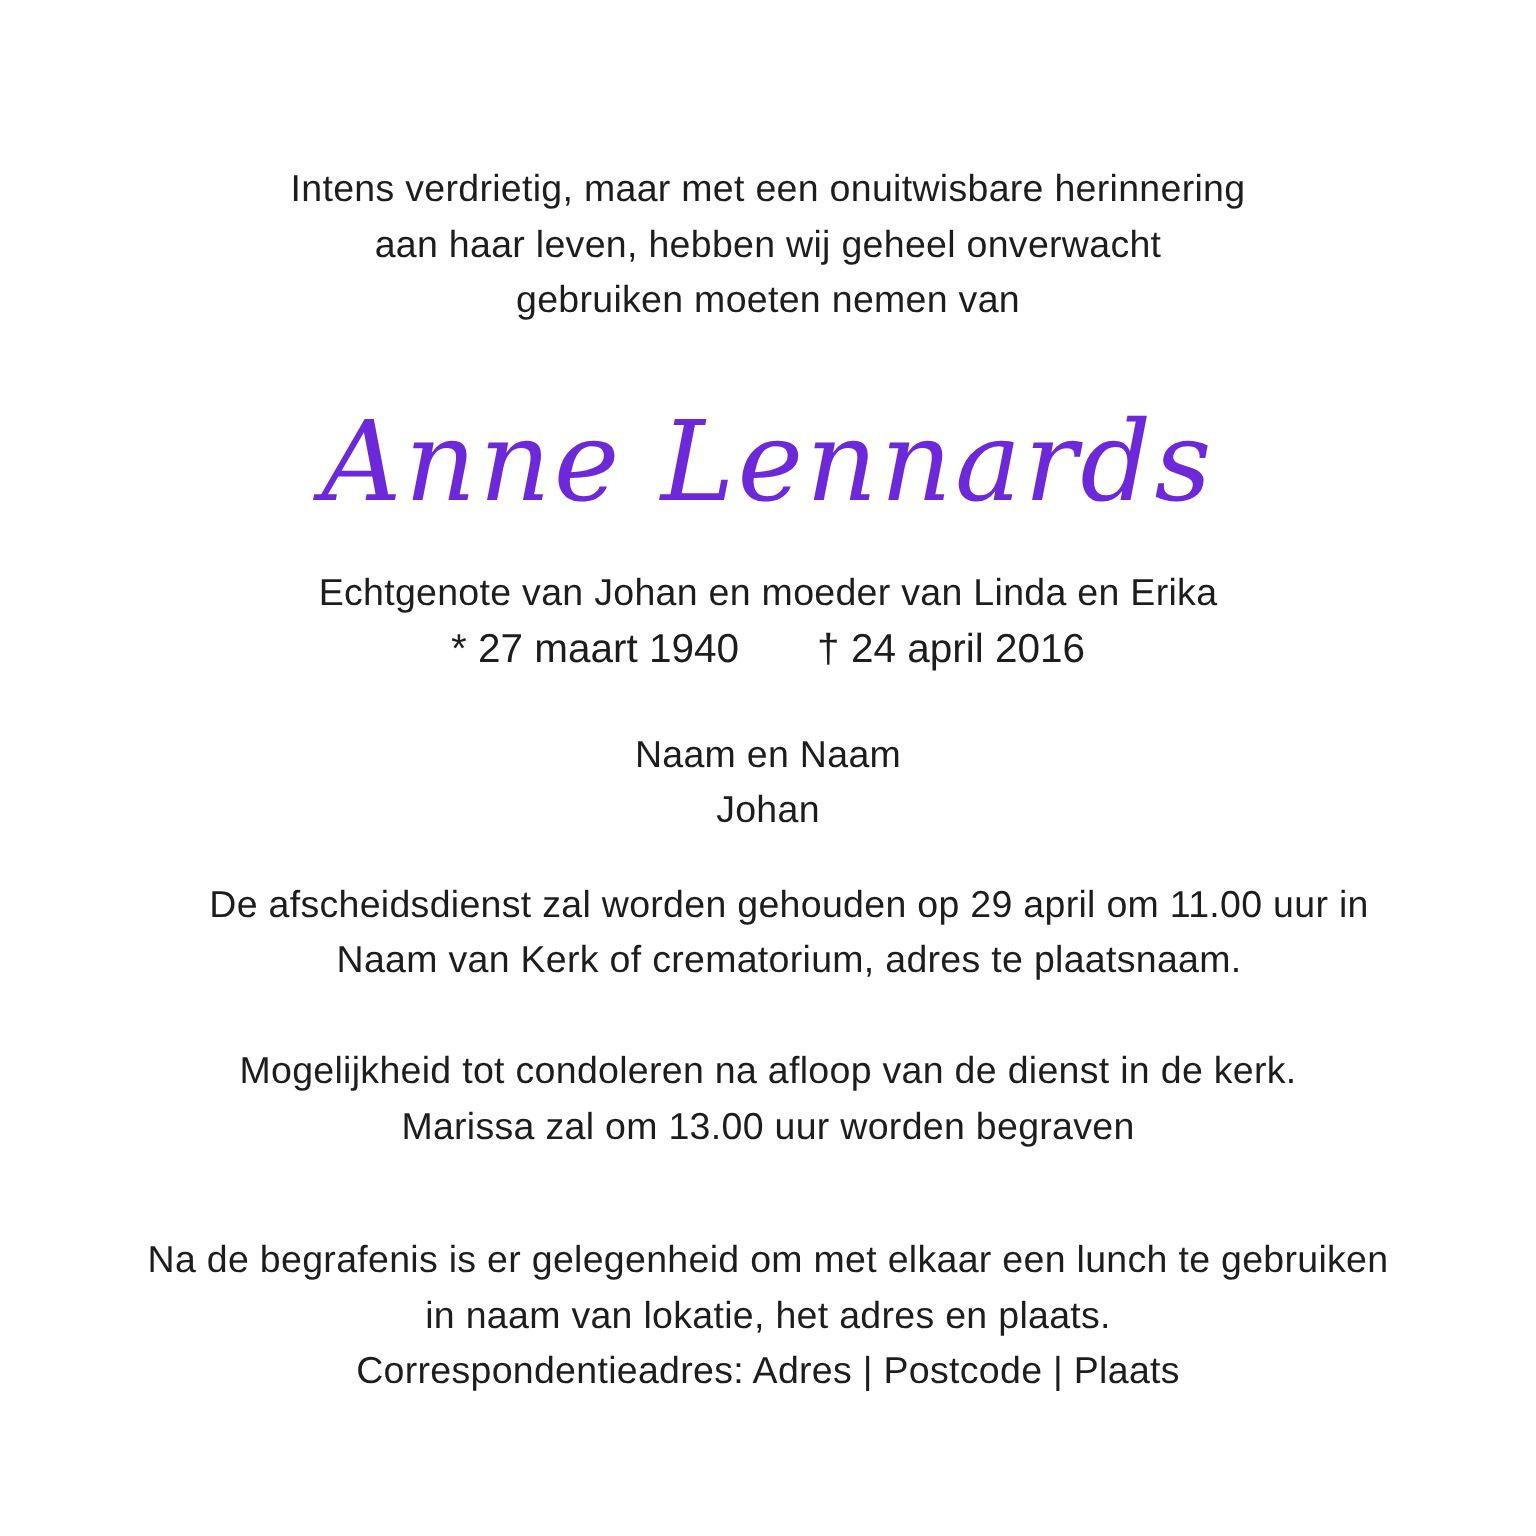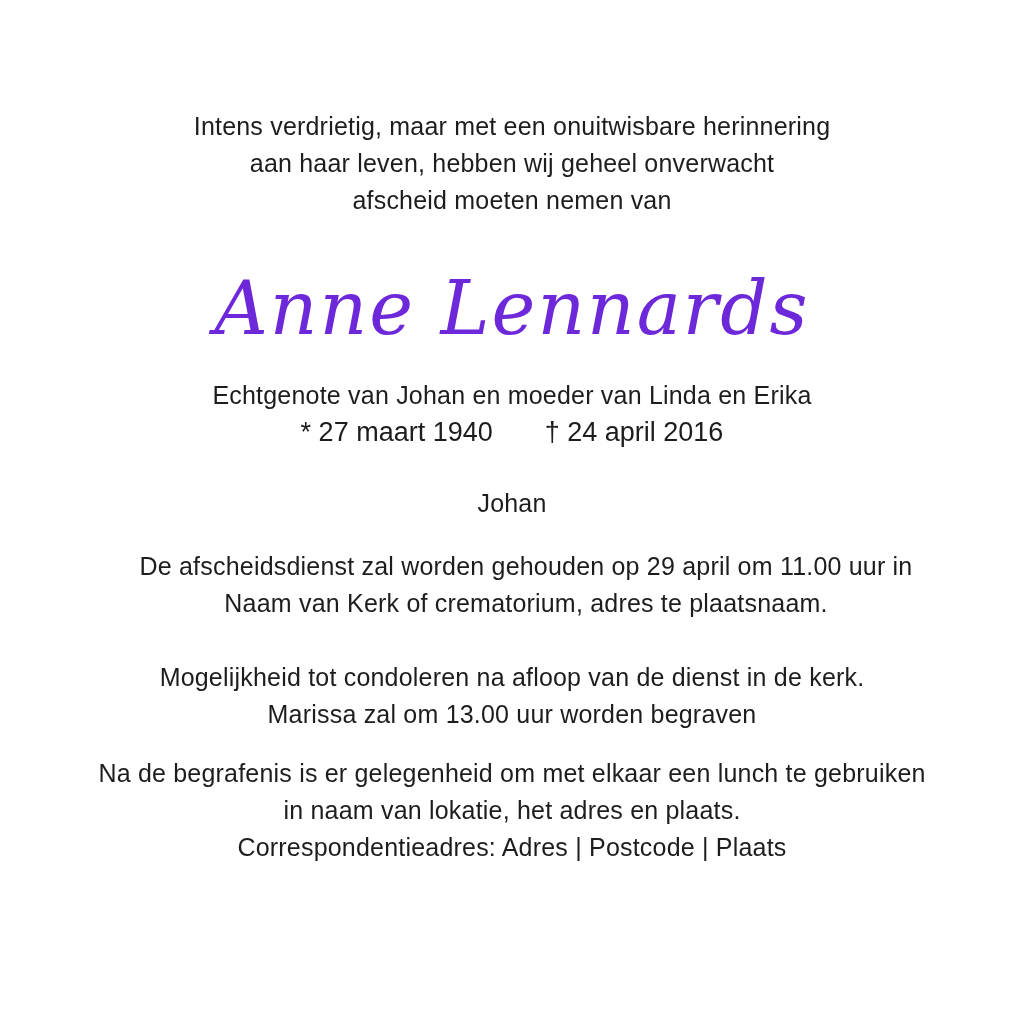--- a/index.html
+++ b/index.html
@@ -41,44 +41,45 @@
   .relation-block { margin-top: 14px; }
   .dates-line {
     font-size: 27px;
     line-height: 36px;
     white-space: nowrap;
   }
   .death-date { margin-left: 52px; }
   .family-block { margin-top: 35px; }
   .service-block { margin-top: 26px; padding-left: 28px; }
   .condolence-block { margin-top: 37px; }
-  .lunch-block { margin-top: 22px; }
+  .lunch-block { margin-top: 52px; }
   .correspondence-block { margin-top: 0; }
 </style>
 </head>
 <body>
 
 <div class="card">
 
   <div class="intro-block">
     <div class="line">Intens verdrietig, maar met een onuitwisbare herinnering</div>
     <div class="line">aan haar leven, hebben wij geheel onverwacht</div>
-    <div class="line">afscheid moeten nemen van</div>
+    <div class="line">gebruiken moeten nemen van</div>
   </div>
 
   <div class="deceased-name">Anne Lennards</div>
 
   <div class="relation-block">
     <div class="line">Echtgenote van Johan en moeder van Linda en Erika</div>
     <div class="dates-line">
       <span class="birth-date">* 27 maart 1940</span><span class="death-date">† 24 april 2016</span>
     </div>
   </div>
 
   <div class="family-block">
+    <div class="line">Naam en Naam</div>
     <div class="line">Johan</div>
   </div>
 
   <div class="service-block">
     <div class="line">De afscheidsdienst zal worden gehouden op 29 april om 11.00 uur in</div>
     <div class="line">Naam van Kerk of crematorium, adres te plaatsnaam.</div>
   </div>
 
   <div class="condolence-block">
     <div class="line">Mogelijkheid tot condoleren na afloop van de dienst in de kerk.</div>

